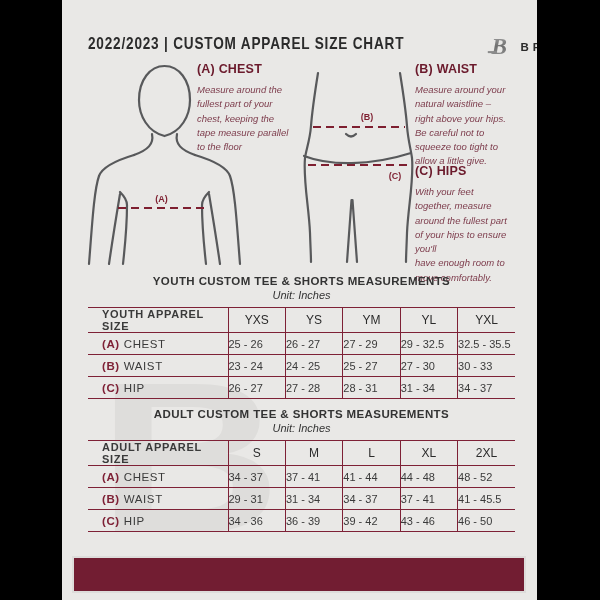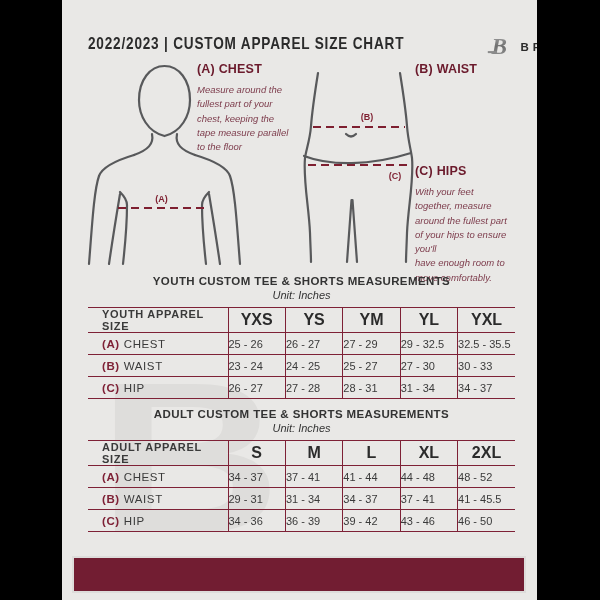--- a/index.html
+++ b/index.html
@@ -77,21 +77,21 @@
   table.size-table th, table.size-table td {
     border-right: 1.5px solid #7e2136;
     padding: 0; vertical-align: middle;
   }
   table.size-table th:last-child, table.size-table td:last-child { border-right: none; }
   table.size-table thead tr { height: 23px; }
   table.size-table tbody tr { height: 22px; }
   col.c-label { width: 140px; }
   .lbl-cell { text-align: left; padding-left: 14px !important;
     font-size: 11px; font-weight: 700; color: #3a3a3a; letter-spacing: .7px; }
-  .size-cell { text-align: center; font-size: 16px; font-weight: 700; color: #2b2b2b; }
+  .size-cell { text-align: center; font-size: 12px; font-weight: 400; color: #2b2b2b; }
   .val-cell  { font-size: 11px; color: #3a3a3a; }
   .row-lbl   { text-align: left; padding-left: 14px !important;
     font-size: 11.5px; color: #3a3a3a; letter-spacing: .6px; }
   .pfx { color: #7e2136; font-weight: 700; margin-right: 4px; }
 
   
   .watermark {
     position: absolute; left: 36px; top: 350px;
     font-size: 215px; font-weight: 700; line-height: 1;
     color: #dedddb; z-index: 0;
@@ -168,20 +168,26 @@
     <div class="instr instr-chest">
       <h3>(A) CHEST</h3>
       <p>Measure around the
 fullest part of your
 chest, keeping the
 tape measure parallel
 to the floor</p>
     </div>
     <div class="instr instr-waist">
       <h3>(B) WAIST</h3>
+      <p>Measure around your
+natural waistline –
+right above your hips.
+Be careful not to
+squeeze too tight to
+allow a little give.</p>
     </div>
     <div class="instr instr-hips">
       <h3>(C) HIPS</h3>
       <p>With your feet
 together, measure
 around the fullest part
 of your hips to ensure
 you'll
 have enough room to
 move comfortably.</p>

